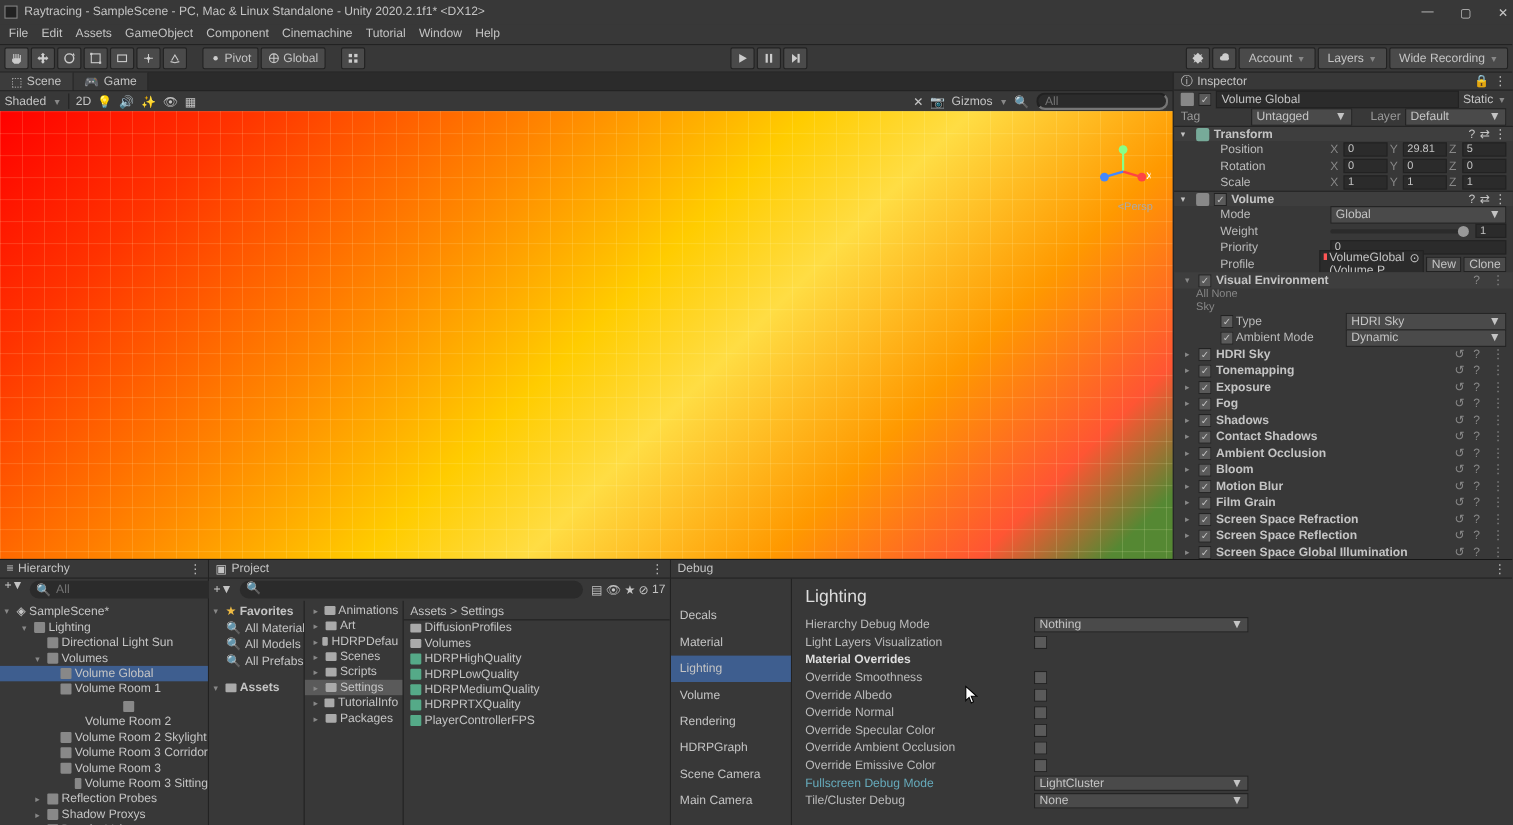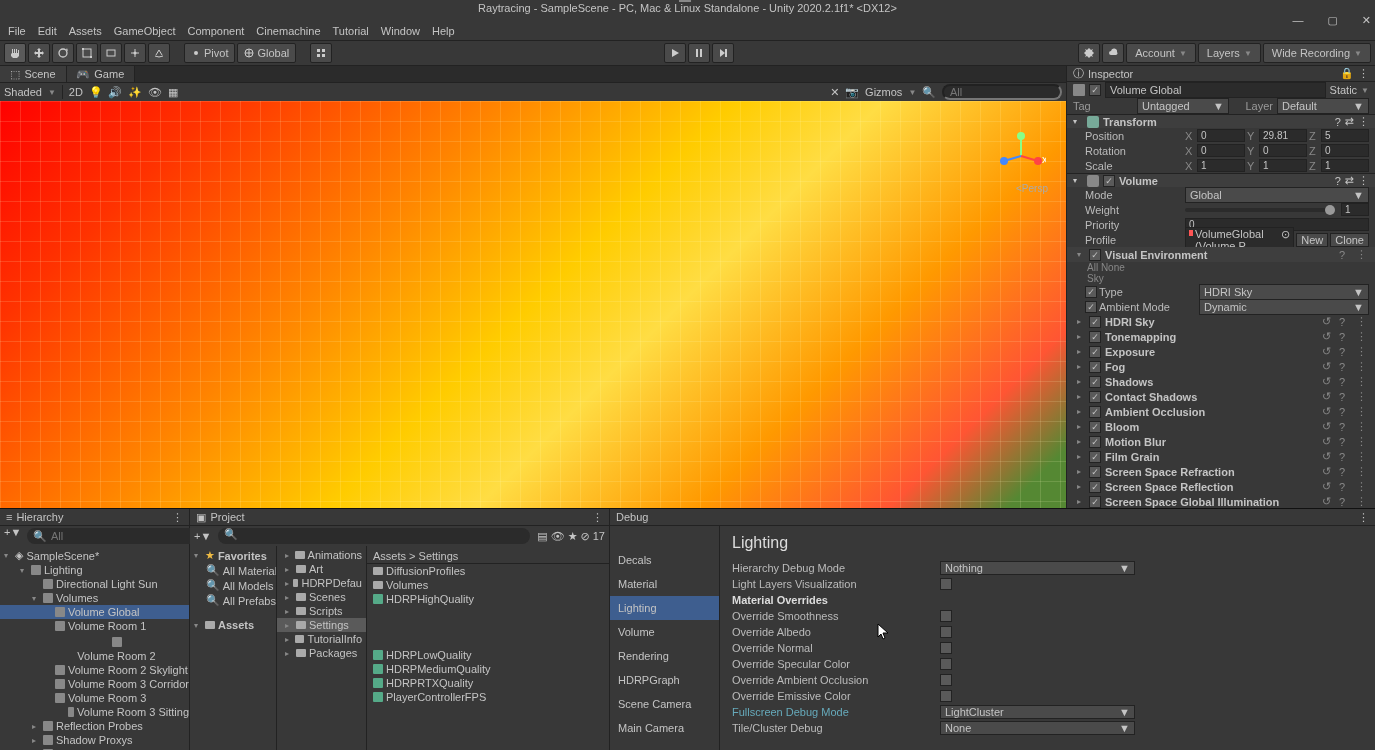--- a/index.html
+++ b/index.html
@@ -1,17 +1,17 @@
 <!DOCTYPE html>
 <html><head>
 <meta charset="utf-8">
 <style>
 * { margin: 0; padding: 0; box-sizing: border-box; font-family: "Segoe UI", Arial, sans-serif; font-size: 11px; color: #c4c4c4; }
 body { background: #383838; width: 1375px; height: 750px; overflow: hidden; user-select: none; }
-.title-bar { height: 22px; background: #383838; display: flex; align-items: center; padding: 0 4px; flex-direction: column; }
+.title-bar { height: 22px; background: #383838; display: flex; align-items: center; padding: 0 4px; }
 .title-bar .app-icon { width: 12px; height: 12px; background: #222; margin-right: 6px; border: 1px solid #888; }
 .title-bar .window-controls { margin-left: auto; display: flex; gap: 24px; }
 .title-bar .window-controls span { cursor: pointer; }
 .menu-bar { height: 18px; background: #383838; display: flex; align-items: center; gap: 12px; padding: 0 8px; }
 .menu-bar span { cursor: pointer; }
 .toolbar { height: 26px; background: #383838; border-top: 1px solid #222; border-bottom: 1px solid #222; display: flex; align-items: center; padding: 0 4px; gap: 2px; }
 .tool-btn { width: 22px; height: 20px; background: #4a4a4a; border: 1px solid #222; display: flex; align-items: center; justify-content: center; cursor: pointer; border-radius: 2px; }
 .tool-btn.active { background: #5a5a5a; }
 .tool-toggle { height: 20px; padding: 0 6px; background: #4a4a4a; border: 1px solid #222; display: flex; align-items: center; cursor: pointer; border-radius: 2px; gap: 3px; }
 .toolbar-center { margin-left: auto; margin-right: auto; display: flex; gap: 2px; }
@@ -36,21 +36,21 @@
 .insp-cube-icon { width: 12px; height: 12px; background: #888; border-radius: 1px; }
 .checkbox { width: 12px; height: 12px; background: #5a5a5a; border: 1px solid #222; display: flex; align-items: center; justify-content: center; cursor: pointer; font-size: 9px; }
 .insp-name { flex: 1; background: #2b2b2b; padding: 1px 4px; border: 1px solid #222; }
 .insp-label { width: 60px; color: #999; }
 .insp-dd { flex: 1; background: #4a4a4a; border: 1px solid #222; padding: 1px 4px; display: flex; justify-content: space-between; cursor: pointer; }
 .section-head { height: 18px; background: #3e3e3e; display: flex; align-items: center; padding: 0 6px; gap: 4px; border-top: 1px solid #222; }
 .section-head .fold { width: 10px; cursor: pointer; font-size: 8px; }
 .section-head .toggle-icon { width: 12px; height: 12px; background: #7a9; border-radius: 2px; }
 .section-head .title { font-weight: bold; flex: 1; }
 .section-head .dots { cursor: pointer; }
-.prop-row { display: flex; align-items: center; padding: 0 6px 0 18px; min-height: 15px; gap: 2px; }
+.prop-row { display: flex; align-items: center; padding: 0 6px 0 18px; min-height: 15px; gap: 2px; margin-left: 24px; }
 .prop-row .plabel { width: 98px; color: #bbb; }
 .prop-row .axis { color: #888; width: 10px; }
 .prop-row .num { flex: 1; background: #2b2b2b; border: 1px solid #222; padding: 0 3px; font-size: 10px; }
 .slider { flex: 1; height: 4px; background: #2b2b2b; border-radius: 2px; position: relative; margin-right: 4px; }
 .slider .thumb { width: 10px; height: 10px; background: #999; border-radius: 50%; position: absolute; top: -3px; cursor: pointer; }
 .override-row { display: flex; align-items: center; padding: 0 6px 0 10px; min-height: 15px; gap: 4px; }
 .override-row .fold { width: 8px; cursor: pointer; font-size: 8px; color: #888; }
 .override-row .title { flex: 1; font-weight: bold; }
 .override-row .ico { width: 13px; color: #888; cursor: pointer; }
 .tiny-text { color: #888; font-size: 10px; padding-left: 20px; }
@@ -647,21 +647,21 @@
           <div class="p-item sel" style="padding-left: 8px;"><span class="fold">▸</span><span class="folder"></span>Settings</div>
           <div class="p-item" style="padding-left: 8px;"><span class="fold">▸</span><span class="folder"></span>TutorialInfo</div>
           <div class="p-item" style="padding-left: 8px;"><span class="fold">▸</span><span class="folder"></span>Packages</div>
         </div>
       <div class="proj-list">
         <div class="breadcrumb">Assets &gt; Settings</div>
         <div id="proj-list">
             <div class="p-item" style="padding-left: 6px;"><span class="folder"></span>DiffusionProfiles</div>
             <div class="p-item" style="padding-left: 6px;"><span class="folder"></span>Volumes</div>
             <div class="p-item" style="padding-left: 6px;"><span style="width:10px;height:10px;background:#5a8;border-radius:1px"></span>HDRPHighQuality</div>
-            <div class="p-item" style="padding-left: 6px; margin-top: 42px;"><span style="width:10px;height:10px;background:#5a8;border-radius:1px"></span>HDRPLowQuality</div>
+            <div class="p-item" style="padding-left: 6px;"><span style="width:10px;height:10px;background:#5a8;border-radius:1px"></span>HDRPLowQuality</div>
             <div class="p-item" style="padding-left: 6px;"><span style="width:10px;height:10px;background:#5a8;border-radius:1px"></span>HDRPMediumQuality</div>
             <div class="p-item" style="padding-left: 6px;"><span style="width:10px;height:10px;background:#5a8;border-radius:1px"></span>HDRPRTXQuality</div>
             <div class="p-item" style="padding-left: 6px;"><span style="width:10px;height:10px;background:#5a8;border-radius:1px"></span>PlayerControllerFPS</div>
           </div>
       </div>
     </div>
   </div>
 
   <div class="debug-panel">
     <div class="debug-header">

